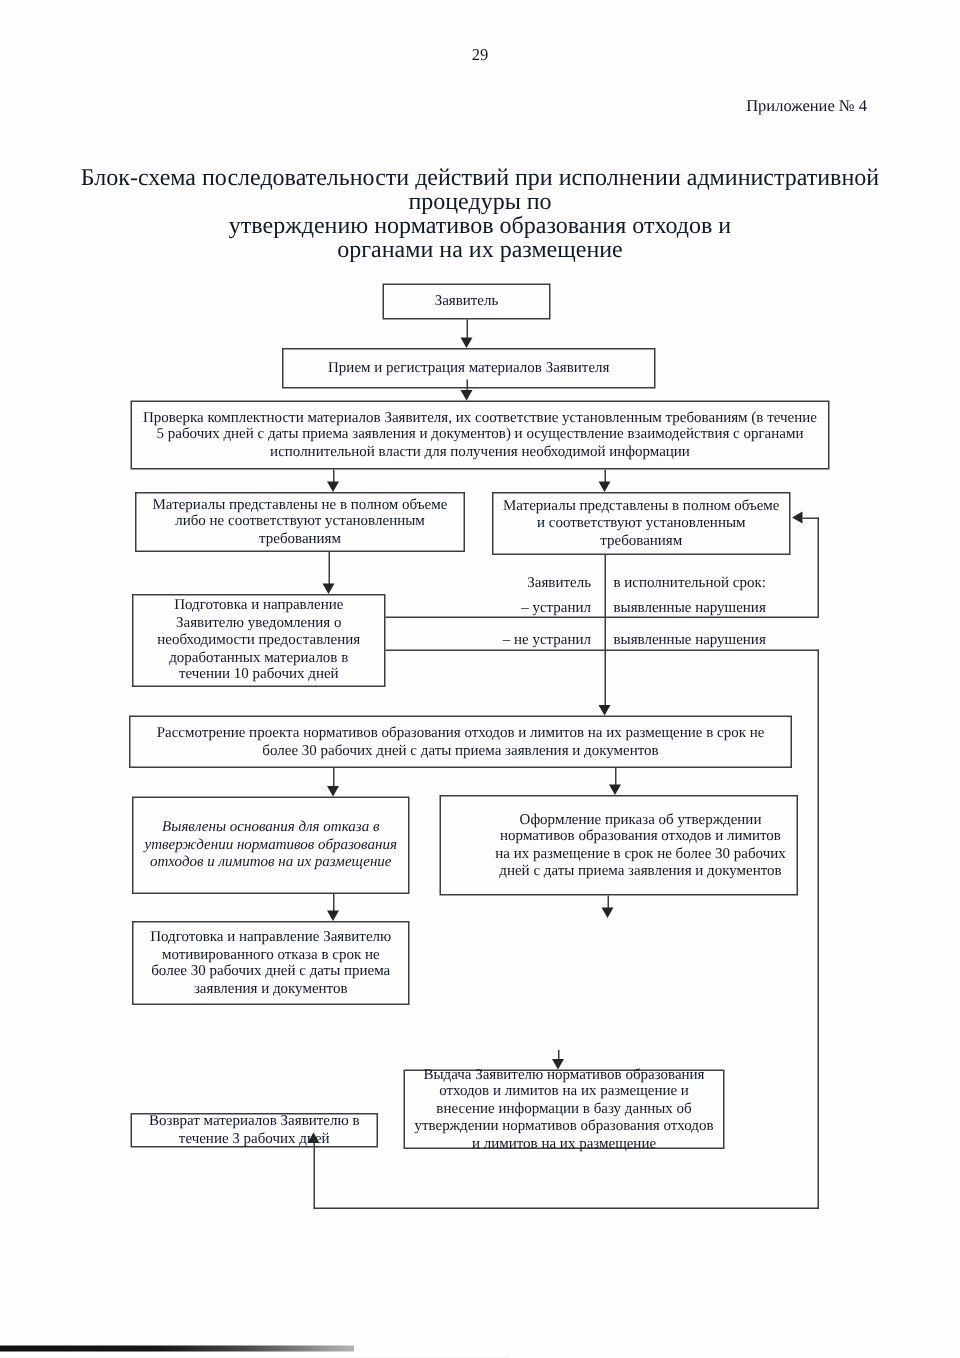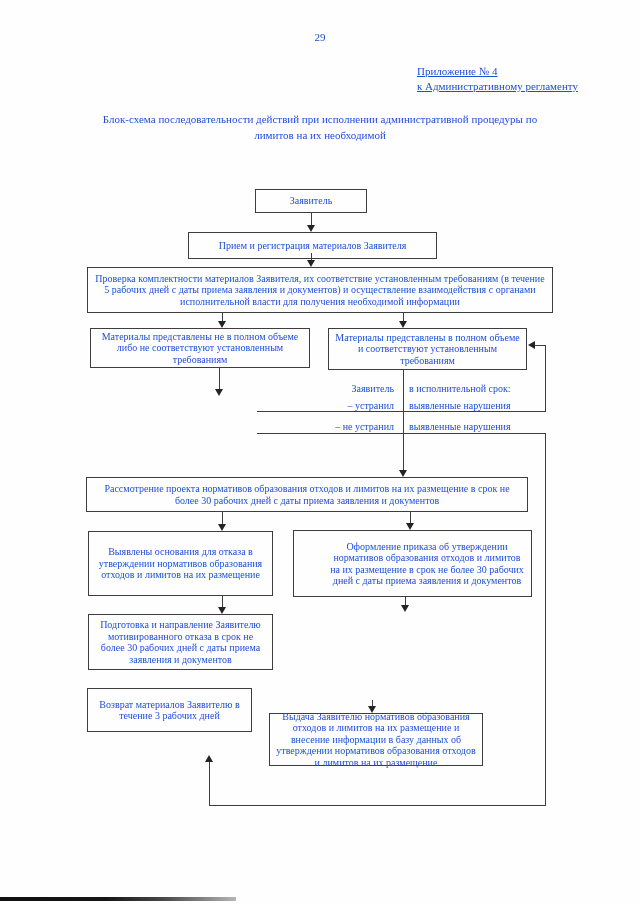--- a/index.html
+++ b/index.html
@@ -1,23 +1,23 @@
 <!DOCTYPE html>
 <html><head>
 <meta charset="utf-8">
 <style>
   html,body{margin:0;padding:0;background:#e8e8e8;}
   .page{
     position:relative;width:640px;height:905px;background:#fefefe;
-    font-family:"Liberation Serif","DejaVu Serif",serif;color:#1d4ed8;
+    font-family:"Liberation Serif","DejaVu Serif",serif;color:#0f172a;
     overflow:hidden;margin:0 auto;
   }
   .page-number{position:absolute;top:31px;left:0;width:640px;text-align:center;font-size:11px;}
-  .appendix{position:absolute;top:64px;right:62px;text-align:left;font-size:11px;line-height:15px;text-decoration:underline;}
-  .doc-title{position:absolute;top:111px;left:40px;width:560px;text-align:center;font-size:11px;line-height:16px;}
+  .appendix{position:absolute;top:64px;right:62px;text-align:center;font-size:11px;line-height:15px;}
+  .doc-title{position:absolute;top:111px;left:40px;width:560px;text-align:center;font-size:16px;line-height:16px;}
   .fbox{
     position:absolute;border:1px solid #3d3d3d;box-sizing:border-box;
     display:flex;align-items:center;justify-content:center;
     text-align:center;font-size:10px;line-height:11.5px;padding:2px 6px;
     background:#fefefe;
   }
   .vl{position:absolute;width:1px;background:#3d3d3d;}
   .hl{position:absolute;height:1px;background:#3d3d3d;}
   .ad{position:absolute;width:0;height:0;border-left:4px solid transparent;border-right:4px solid transparent;border-top:7px solid #242424;}
   .au{position:absolute;width:0;height:0;border-left:4px solid transparent;border-right:4px solid transparent;border-bottom:7px solid #242424;}
@@ -31,38 +31,39 @@
 </style>
 </head>
 <body>
 
 <div class="page">
 
   <div class="page-number">29</div>
 
   <div class="appendix">
     <div>Приложение № 4</div>
-    <div>к Административному регламенту</div>
   </div>
 
   <div class="doc-title">
     <div>Блок-схема последовательности действий при исполнении административной процедуры по</div>
-    <div>лимитов на их необходимой</div>
+    <div>утверждению нормативов образования отходов и</div>
+    <div>органами на их размещение</div>
   </div>
 
   <div class="fbox" style="left:255px;top:189px;width:112px;height:24px;">Заявитель</div>
   <div class="fbox" style="left:188px;top:232px;width:249px;height:27px;">Прием и регистрация материалов Заявителя</div>
   <div class="fbox" style="left:87px;top:267px;width:466px;height:46px;">Проверка комплектности материалов Заявителя, их соответствие установленным требованиям (в течение 5 рабочих дней с даты приема заявления и документов) и осуществление взаимодействия с органами исполнительной власти для получения необходимой информации</div>
   <div class="fbox" style="left:90px;top:328px;width:220px;height:40px;">Материалы представлены не в полном объеме либо не соответствуют установленным требованиям</div>
   <div class="fbox" style="left:328px;top:328px;width:199px;height:42px;">Материалы представлены в полном объеме и соответствуют установленным требованиям</div>
+  <div class="fbox" style="left:88px;top:396px;width:169px;height:62px;">Подготовка и направление Заявителю уведомления о необходимости предоставления доработанных материалов в течении 10 рабочих дней</div>
   <div class="fbox" style="left:86px;top:477px;width:442px;height:35px;">Рассмотрение проекта нормативов образования отходов и лимитов на их размещение в срок не более 30 рабочих дней с даты приема заявления и документов</div>
-  <div class="fbox" style="left:88px;top:531px;width:185px;height:65px;">Выявлены основания для отказа в утверждении нормативов образования отходов и лимитов на их размещение</div>
+  <div class="fbox" style="left:88px;top:531px;width:185px;height:65px;font-style:italic;">Выявлены основания для отказа в утверждении нормативов образования отходов и лимитов на их размещение</div>
   <div class="fbox" style="left:293px;top:530px;width:239px;height:67px;padding-left:35px;">Оформление приказа об утверждении нормативов образования отходов и лимитов на их размещение в срок не более 30 рабочих дней с даты приема заявления и документов</div>
   <div class="fbox" style="left:88px;top:614px;width:185px;height:56px;">Подготовка и направление Заявителю мотивированного отказа в срок не более 30 рабочих дней с даты приема заявления и документов</div>
-  <div class="fbox" style="left:87px;top:688px;width:165px;height:44px;">Возврат материалов Заявителю в течение 3 рабочих дней</div>
+  <div class="fbox" style="left:87px;top:742px;width:165px;height:23px;">Возврат материалов Заявителю в течение 3 рабочих дней</div>
   <div class="fbox" style="left:269px;top:713px;width:214px;height:53px;">Выдача Заявителю нормативов образования отходов и лимитов на их размещение и внесение информации в базу данных об утверждении нормативов образования отходов и лимитов на их размещение</div>
 
   <div class="vl" style="left:311px;top:213px;height:13px;"></div>
   <div class="ad" style="left:307px;top:225px;"></div>
   <div class="vl" style="left:311px;top:253px;height:8px;"></div>
   <div class="ad" style="left:307px;top:260px;"></div>
 
   <div class="vl" style="left:222px;top:313px;height:9px;"></div>
   <div class="ad" style="left:218px;top:321px;"></div>
   <div class="vl" style="left:403px;top:313px;height:9px;"></div>

